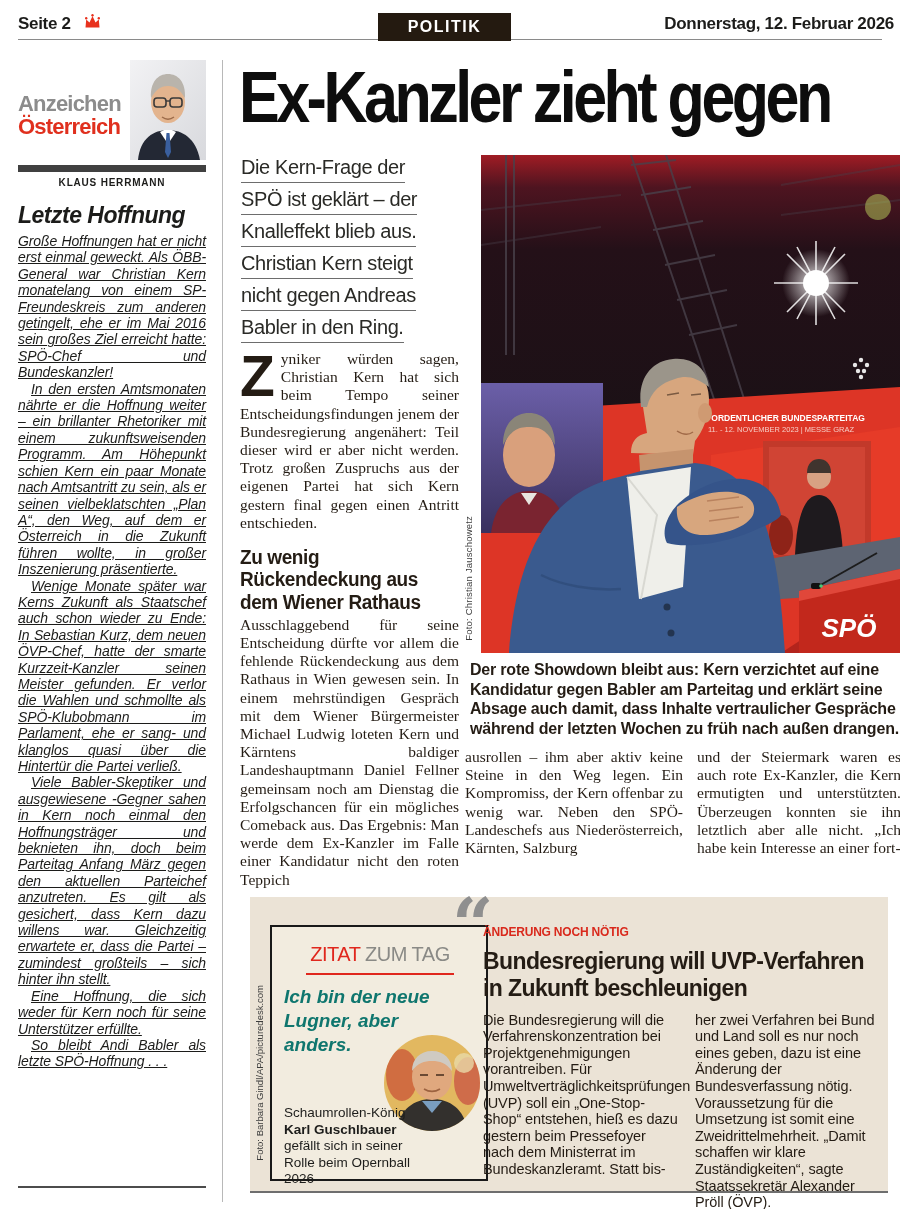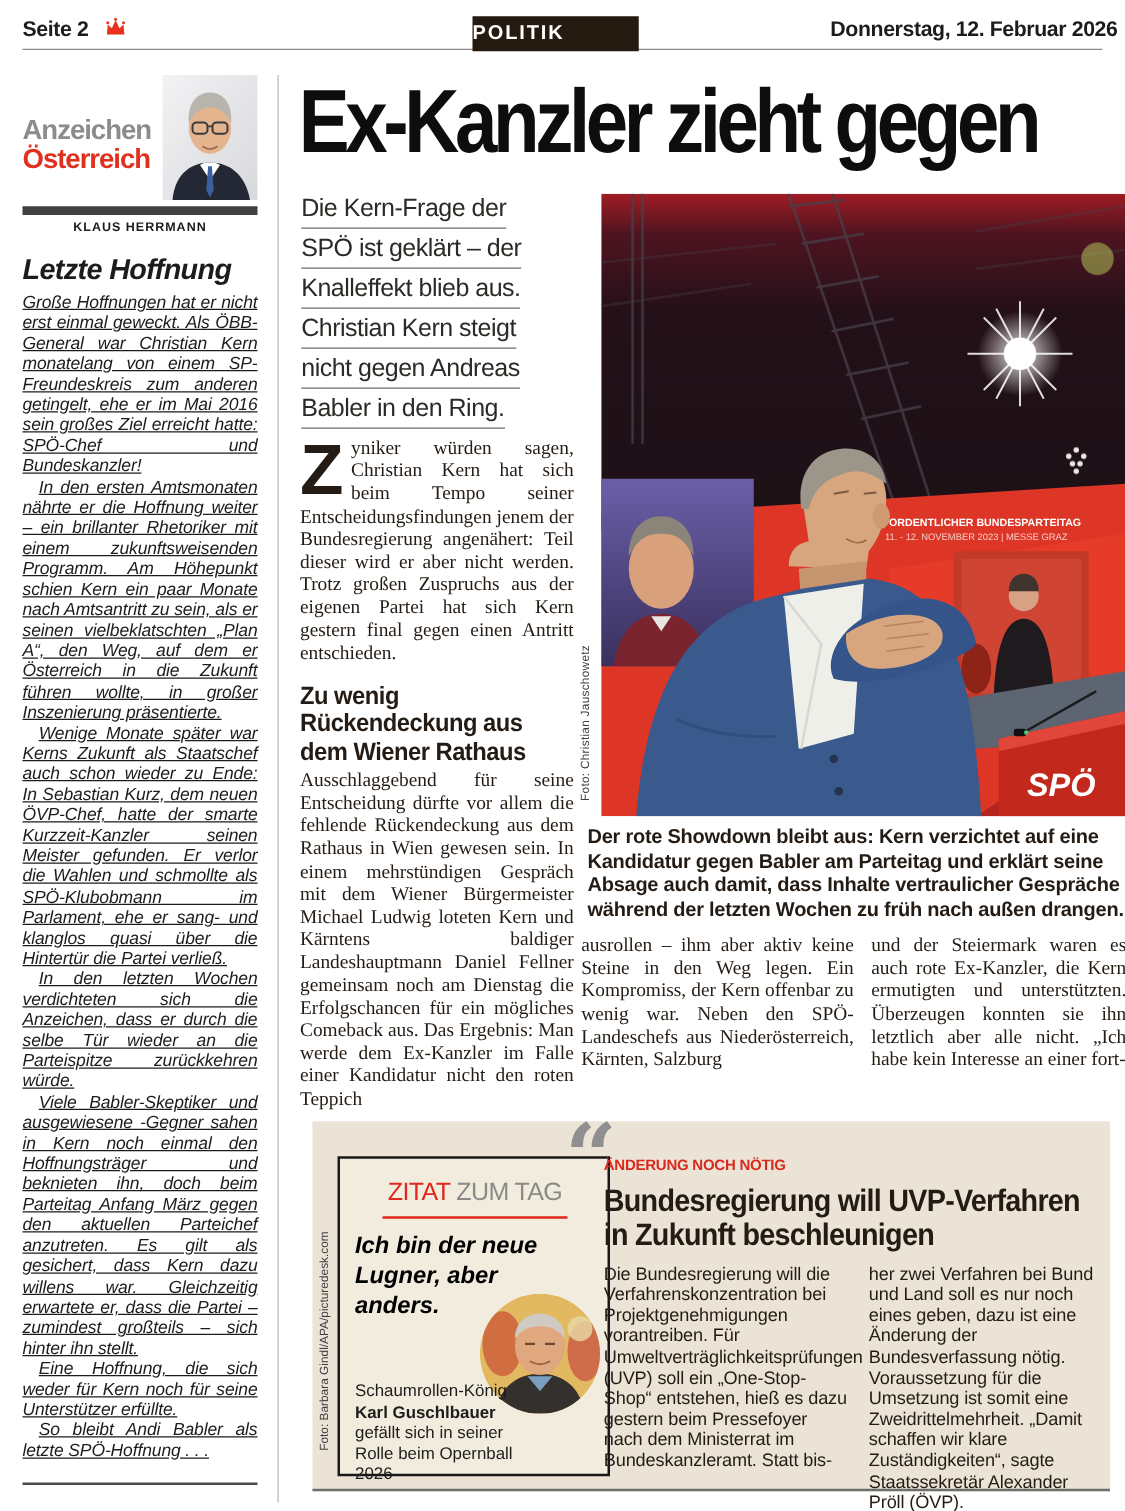--- a/index.html
+++ b/index.html
@@ -3,21 +3,21 @@
 <meta charset="utf-8">
 <style>
   html,body{margin:0;padding:0;background:#fff;}
   .page{position:relative;width:900px;height:1209px;background:#fff;overflow:hidden;
         font-family:"Liberation Sans",sans-serif;color:#1c1c1a;padding-left:12px;}
   
   .hdr-rule{position:absolute;left:18px;top:39px;width:864px;height:0;border-top:1.5px solid #8a8a8a;}
   .page-label{position:absolute;left:18px;top:14px;font-size:17px;font-weight:bold;letter-spacing:-0.3px;}
   .crown{position:absolute;left:84px;top:14px;}
   .politik-box{position:absolute;left:378px;top:13px;width:133px;height:28px;background:#241a10;
-               color:#fff;font-weight:bold;font-size:16px;letter-spacing:1.5px;text-align:left;line-height:28px;}
+               color:#fff;font-weight:bold;font-size:16px;letter-spacing:1.5px;text-align:center;line-height:28px;}
   .date-label{position:absolute;right:18px;top:14px;font-size:17px;font-weight:bold;letter-spacing:-0.3px;}
   
   .left-col{position:absolute;left:18px;top:60px;width:188px;}
   .rubric{position:relative;height:102px;}
   .rubric-text{position:absolute;left:0;top:32px;font-weight:900;font-size:22px;line-height:1.05;letter-spacing:-0.8px;}
   .rubric-line1{color:#8c8c8c;display:block;}
   .rubric-line2{color:#e0301e;display:block;}
   .portrait{position:absolute;right:0;top:0;width:76px;height:100px;}
   .author{border-top:7px solid #404040;margin-top:3px;padding-top:5px;text-align:center;
           font-size:10px;font-weight:bold;letter-spacing:0.8px;}
@@ -50,21 +50,21 @@
   .col-right{left:697px;width:204px;}
   
   .bottom-band{position:absolute;left:250px;top:897px;width:638px;height:294px;background:#ebe3d6;
                border-bottom:2px solid #6e6e6e;}
   .quote-box{position:absolute;left:20px;top:28px;width:192px;height:234px;background:#f2ecdf;
              border:2px solid #191919;padding:10px 10px 8px 12px;}
   .qb-title{font-size:20px;font-weight:400;letter-spacing:-0.5px;text-align:center;margin-top:6px;}
   .qb-title .red{color:#e0271d;}
   .qb-title .gray{color:#8a8a86;}
   .qb-rule{width:148px;height:2px;background:#e0271d;margin:7px auto 10px auto;}
-  .qb-quote{font-size:19px;font-weight:bold;font-style:italic;line-height:1.25;color:#000000;width:150px;}
+  .qb-quote{font-size:19px;font-weight:bold;font-style:italic;line-height:1.25;color:#0f766e;width:150px;}
   .qb-photo{position:absolute;right:6px;top:108px;width:96px;height:96px;border-radius:50%;overflow:hidden;}
   .qb-caption{position:absolute;left:12px;top:178px;width:150px;font-size:13.5px;line-height:16.5px;color:#1d1d1b;}
   .quote-mark{position:absolute;left:180px;top:-38px;font-family:"DejaVu Serif",serif;font-weight:bold;
               font-size:72px;color:#8f8f8f;line-height:1;}
   .qb-credit{position:absolute;left:4px;top:88px;writing-mode:vertical-rl;transform:rotate(180deg);
              font-size:9.5px;color:#3c3c3c;}
   .uvp{position:absolute;left:233px;top:28px;width:400px;}
   .uvp-kicker{color:#d9291c;font-weight:bold;font-size:12px;letter-spacing:-0.2px;}
   .uvp-head{font-weight:bold;font-size:23px;line-height:1.1;letter-spacing:-0.6px;color:#241c14;
             margin:8px 0 14px 0;transform:scaleY(1.08);transform-origin:left top;}
@@ -116,21 +116,20 @@
           <path d="M32 57 C36 60 40 60 44 57" stroke="#9c6b4a" stroke-width="1.4" fill="none"></path>
         </svg>
       </span>
     </div>
     <div class="author">KLAUS HERRMANN</div>
     <div class="lc-head">Letzte Hoffnung</div>
     <div class="lc-body">
       <p>Große Hoffnungen hat er nicht erst einmal geweckt. Als ÖBB-General war Christian Kern monatelang von einem SP-Freundeskreis zum anderen getingelt, ehe er im Mai 2016 sein großes Ziel erreicht hatte: SPÖ-Chef und Bundeskanzler!</p>
       <p>In den ersten Amtsmonaten nährte er die Hoffnung weiter – ein brillanter Rhetoriker mit einem zukunftsweisenden Programm. Am Höhepunkt schien Kern ein paar Monate nach Amtsantritt zu sein, als er seinen vielbeklatschten „Plan A“, den Weg, auf dem er Österreich in die Zukunft führen wollte, in großer Inszenierung präsentierte.</p>
       <p>Wenige Monate später war Kerns Zukunft als Staatschef auch schon wieder zu Ende: In Sebastian Kurz, dem neuen ÖVP-Chef, hatte der smarte Kurzzeit-Kanzler seinen Meister gefunden. Er verlor die Wahlen und schmollte als SPÖ-Klubobmann im Parlament, ehe er sang- und klanglos quasi über die Hintertür die Partei verließ.</p>
-      <p>In den letzten Wochen verdichteten sich die Anzeichen, dass er durch die selbe Tür wieder an die Parteispitze zurückkehren würde.</p>
       <p>Viele Babler-Skeptiker und ausgewiesene -Gegner sahen in Kern noch einmal den Hoffnungsträger und beknieten ihn, doch beim Parteitag Anfang März gegen den aktuellen Parteichef anzutreten. Es gilt als gesichert, dass Kern dazu willens war. Gleichzeitig erwartete er, dass die Partei – zumindest großteils – sich hinter ihn stellt.</p>
       <p>Eine Hoffnung, die sich weder für Kern noch für seine Unterstützer erfüllte.</p>
       <p>So bleibt Andi Babler als letzte SPÖ-Hoffnung . . .</p>
     </div>
   </div>
   <div class="lc-rule"></div>
   <div class="v-divider"></div>
 
   <h1 class="headline" style="margin:0;">Ex-Kanzler zieht gegen</h1>
 

